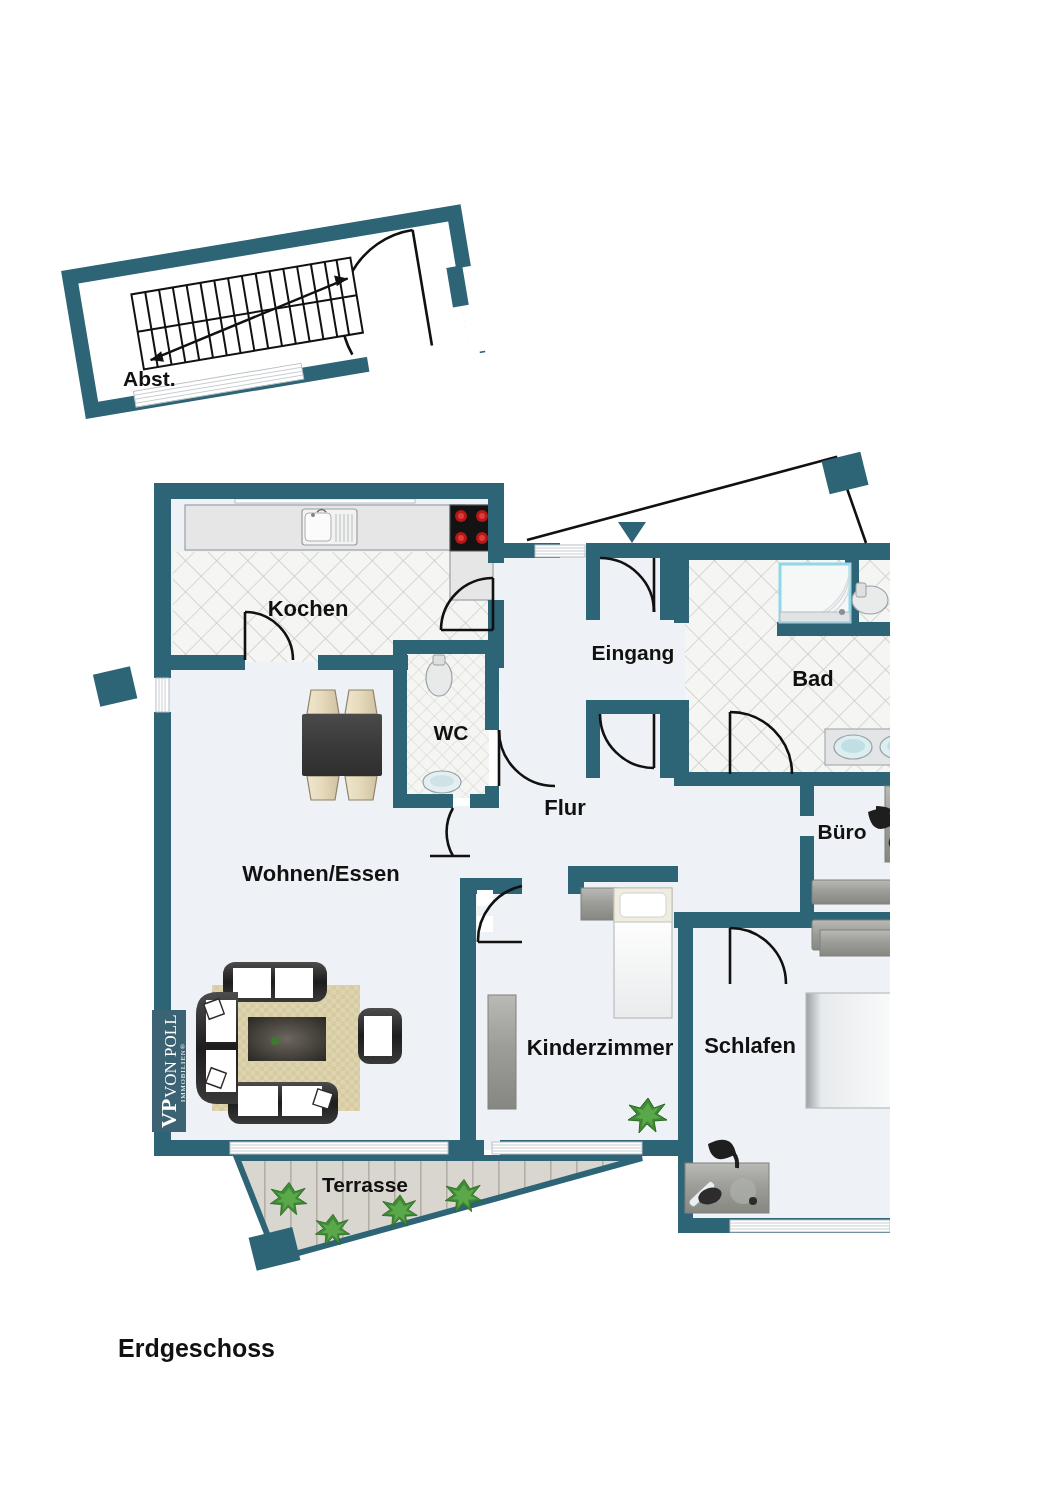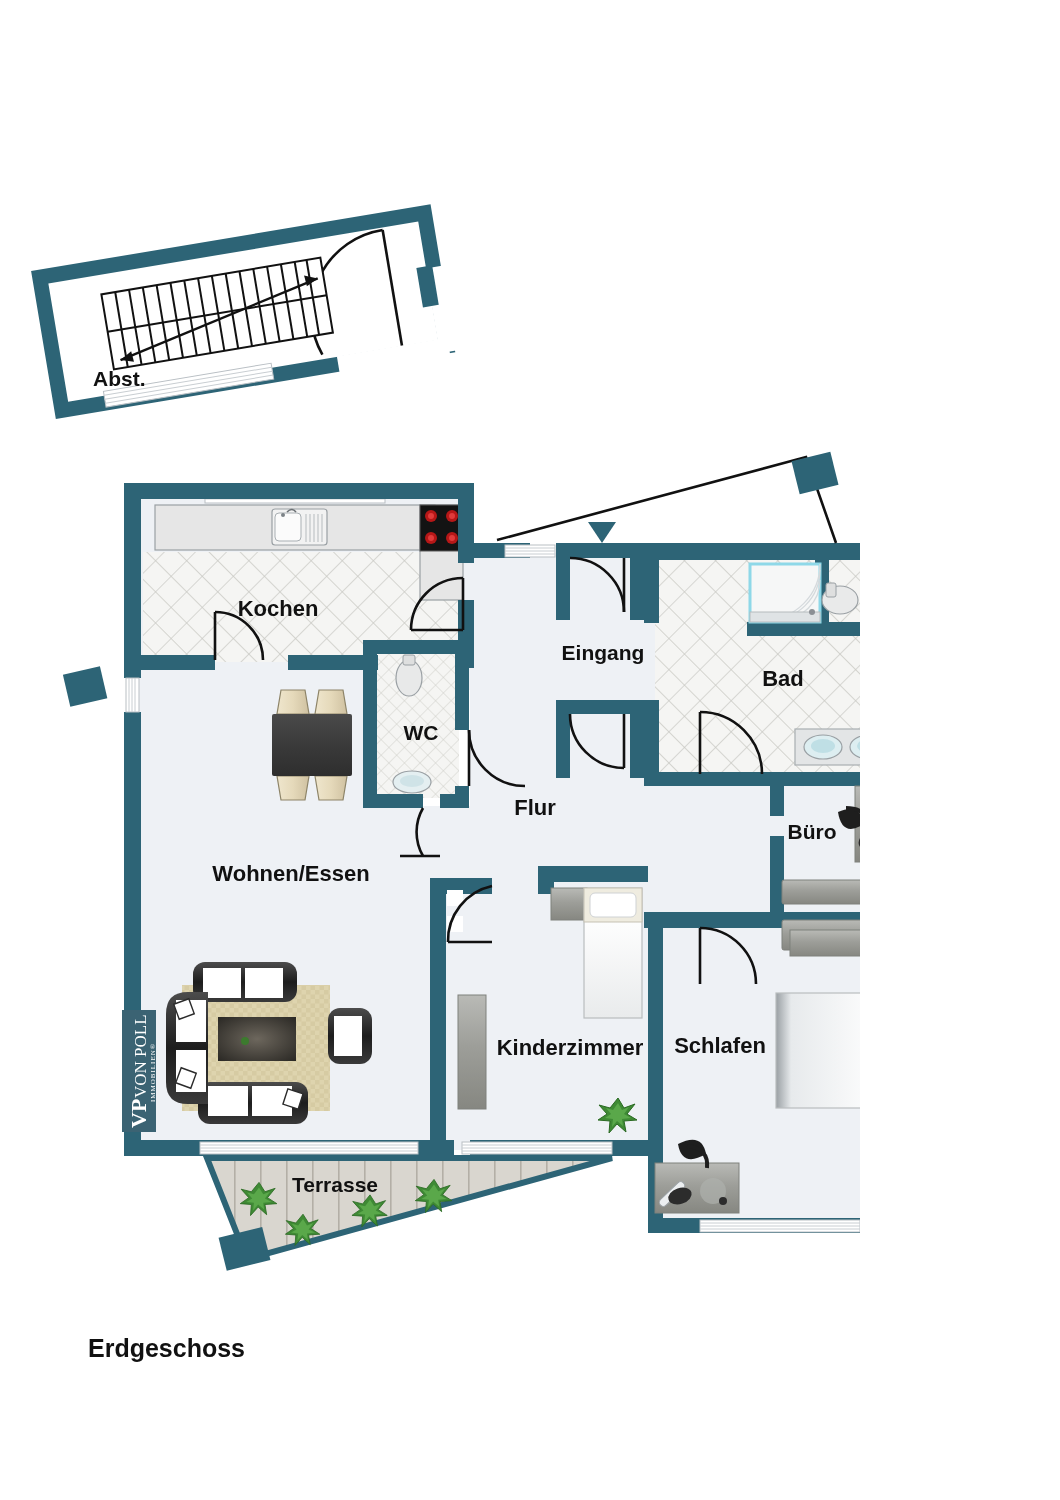--- a/index.html
+++ b/index.html
@@ -1,18 +1,18 @@
 <!DOCTYPE html>
 <html><head>
 <meta charset="utf-8">
 <title>Erdgeschoss Grundriss</title>
 <style>
   html,body{margin:0;padding:0;background:#ffffff;}
   body{font-family:"Liberation Sans", sans-serif;}
-  #page{position:relative;width:860px;height:1500px;background:#ffffff;overflow:hidden;}
+  #page{position:relative;width:860px;height:1500px;background:#ffffff;overflow:hidden;padding-left:30px;}
   svg{display:block;}
   .roomlabel{font-family:"Liberation Sans", sans-serif;font-weight:bold;fill:#111111;}
   .floorlabel{font-family:"Liberation Sans", sans-serif;font-weight:bold;fill:#111111;font-size:25px;}
   .wm{font-family:"Liberation Sans", sans-serif;fill:#6c6c6c;font-size:13px;}
   .vplogo{font-family:"Liberation Serif", serif;fill:#ffffff;}
 </style>
 </head>
 <body>
 
 <div id="page">

